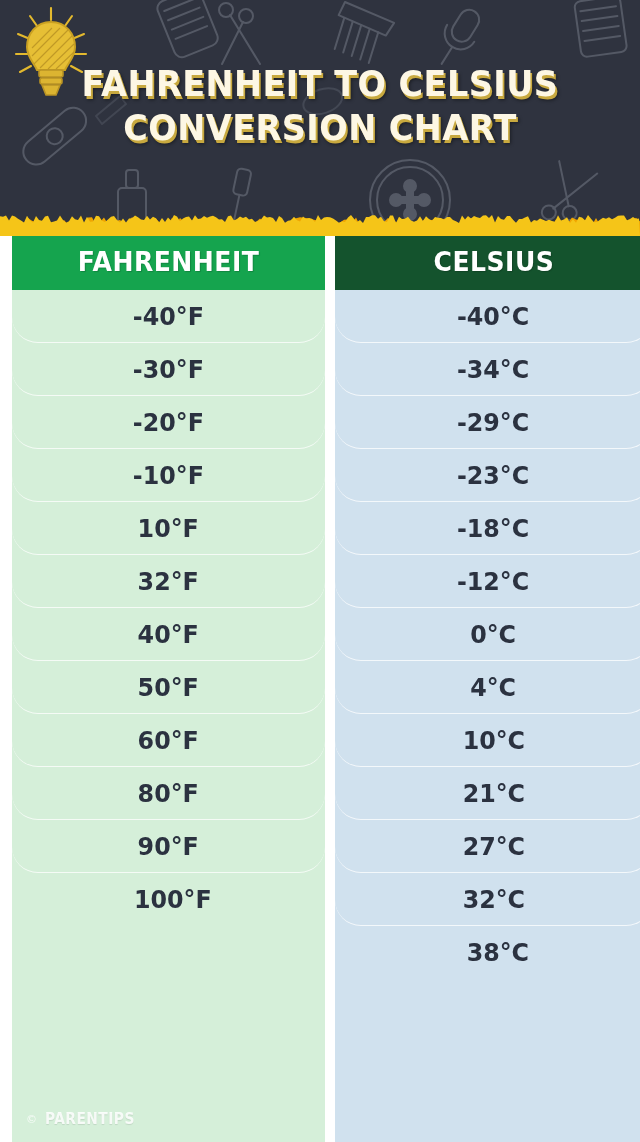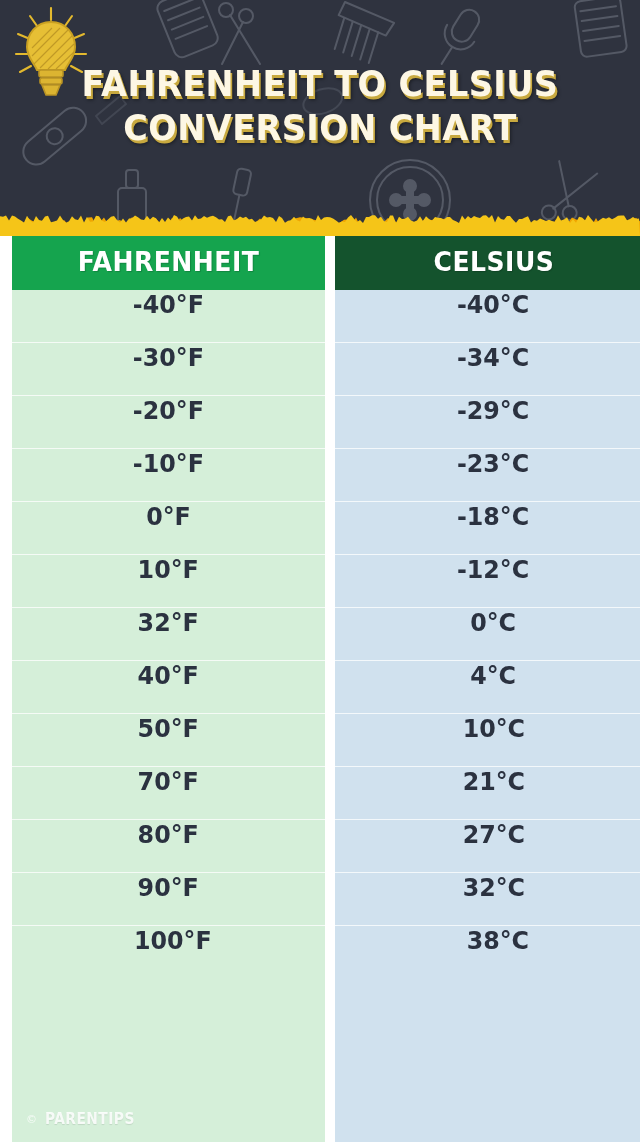--- a/index.html
+++ b/index.html
@@ -110,23 +110,25 @@
     letter-spacing: 0.5px;
     color: #ffffff;
     transform: scaleX(0.93);
     text-shadow: 1px 1px 1px rgba(0,0,0,0.18);
     white-space: nowrap;
   }
 
   .cell {
     height: 53px;
     display: flex;
+    align-items: center;
     justify-content: center;
     box-sizing: border-box;
     border-bottom: 1px solid rgba(255,255,255,0.75);
+    border-radius: 26px;
   }
   .cell:last-of-type { border-bottom: none; margin-left: 8px; }
   .cell-text {
     font-family: "DejaVu Sans", sans-serif;
     font-weight: 700;
     font-size: 25px;
     color: #2b3240;
     transform: scaleX(0.95);
     white-space: nowrap;
   }
@@ -296,36 +298,33 @@
           <div class="cell">
             <span class="cell-text">-30°F</span>
           </div>
           <div class="cell">
             <span class="cell-text">-20°F</span>
           </div>
           <div class="cell">
             <span class="cell-text">-10°F</span>
           </div>
           <div class="cell">
-            <span class="cell-text">0°F</span>
-          </div>
-          <div class="cell">
             <span class="cell-text">10°F</span>
           </div>
           <div class="cell">
             <span class="cell-text">32°F</span>
           </div>
           <div class="cell">
             <span class="cell-text">40°F</span>
           </div>
           <div class="cell">
             <span class="cell-text">50°F</span>
           </div>
           <div class="cell">
-            <span class="cell-text">70°F</span>
+            <span class="cell-text">60°F</span>
           </div>
           <div class="cell">
             <span class="cell-text">80°F</span>
           </div>
           <div class="cell">
             <span class="cell-text">90°F</span>
           </div>
           <div class="cell">
             <span class="cell-text">100°F</span>
           </div>

